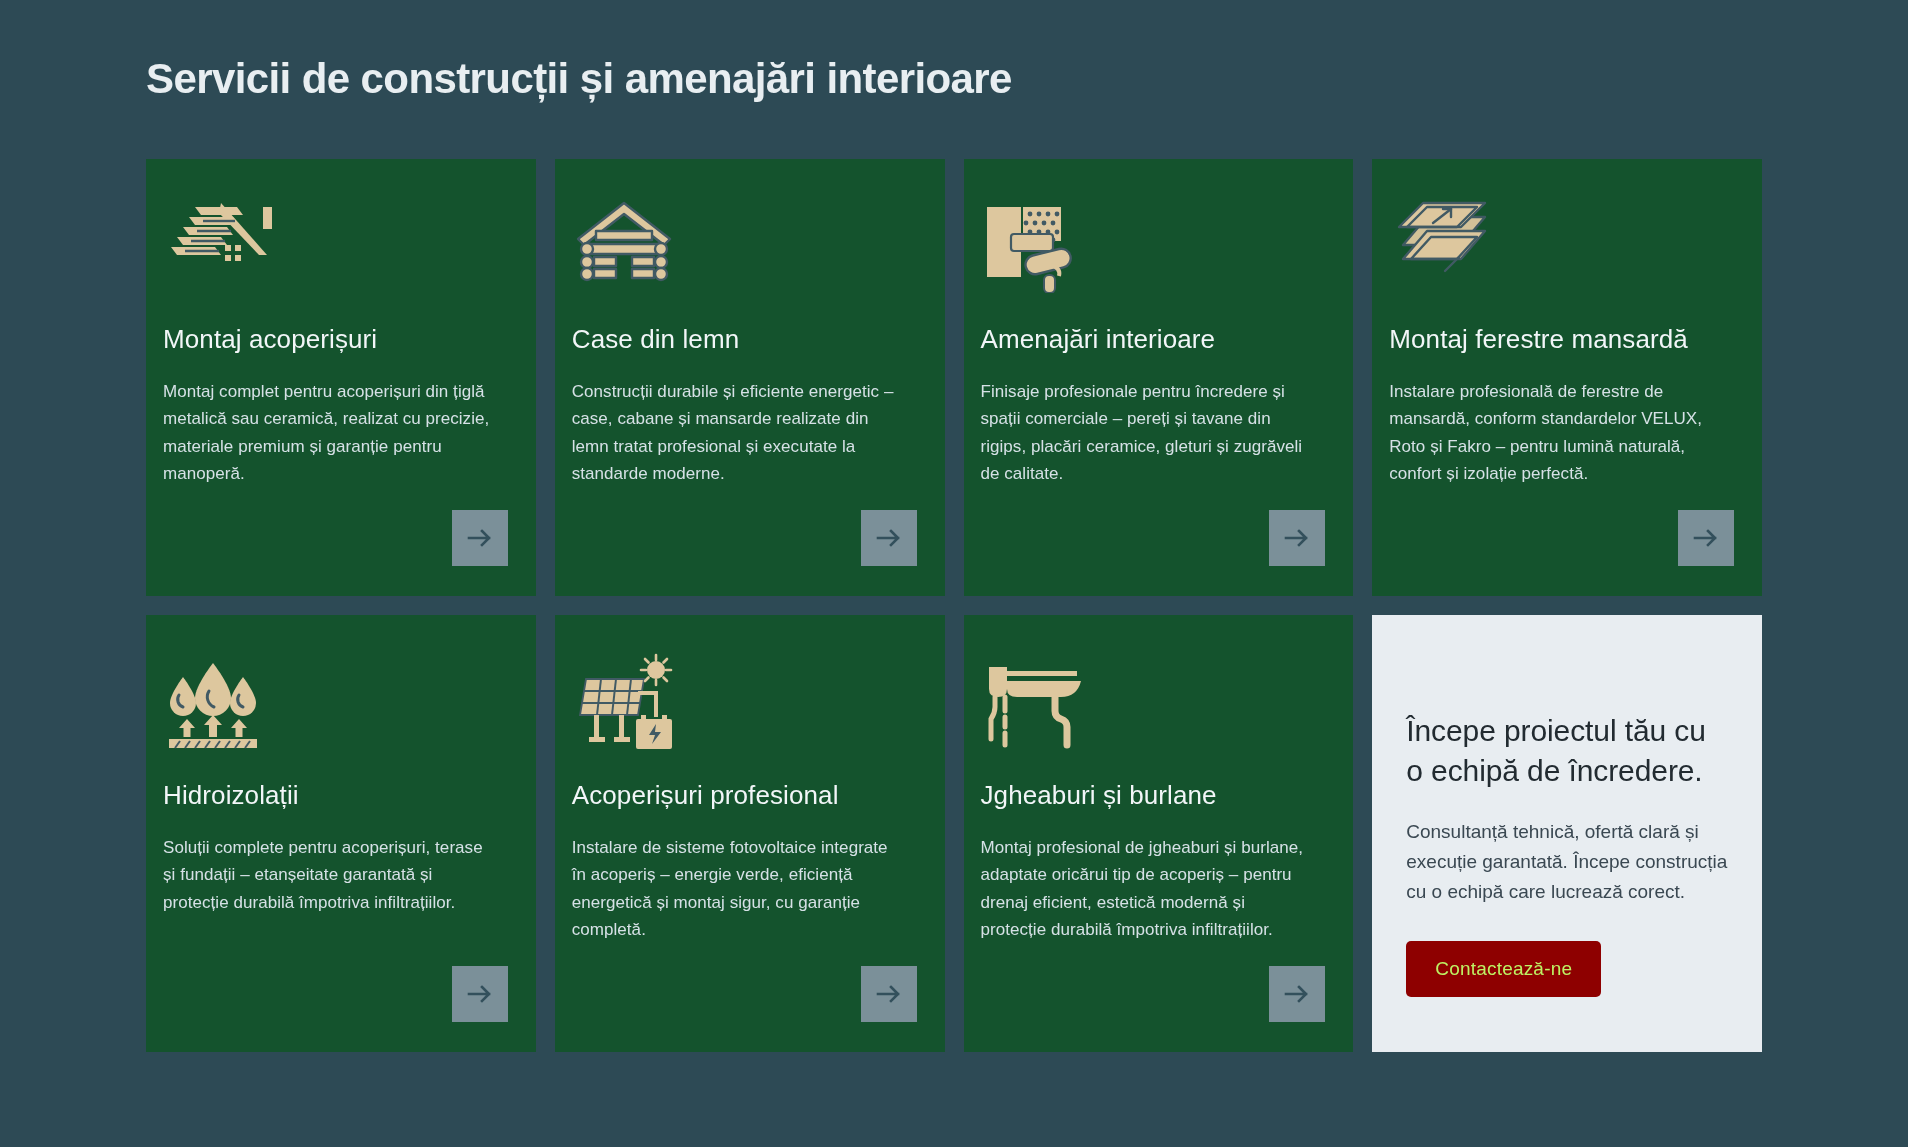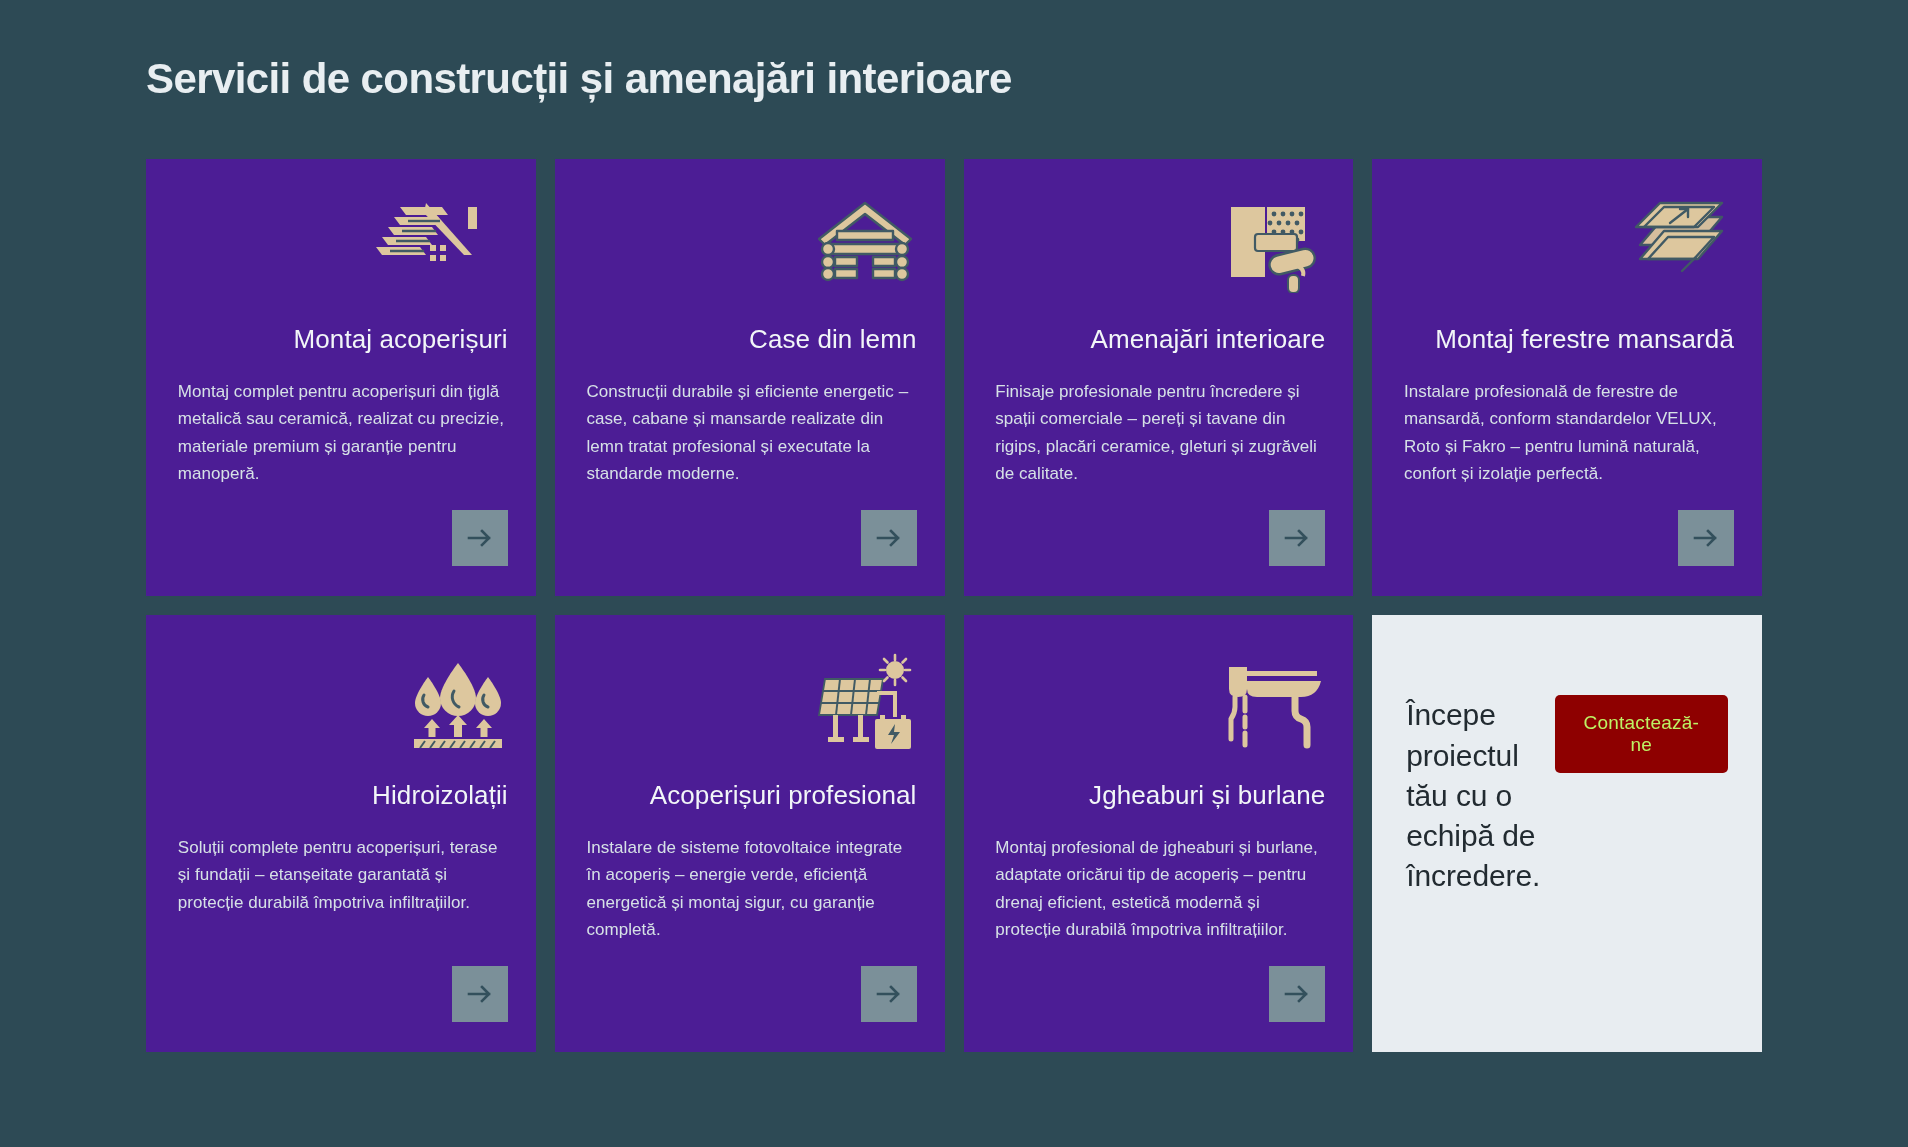--- a/index.html
+++ b/index.html
@@ -35,27 +35,26 @@
   }
 
   .grid {
     margin-top: 55px;
     display: grid;
     grid-template-columns: repeat(4, 1fr);
     gap: 19px 19px;
   }
 
   .card {
-    background: #4c1d95;
+    background: #14532d;
     padding: 38px 28px 30px 17px;
     position: relative;
     display: flex;
     flex-direction: column;
     min-height: 437px;
-    align-items: flex-end;
   }
 
   .card-icon {
     height: 104px;
     display: flex;
     align-items: flex-start;
     margin-bottom: 22px;
   }
 
   .card-icon svg { display: block; }
@@ -92,20 +91,21 @@
     padding: 0;
   }
 
   .card-arrow svg { display: block; }
 
   
   .cta-card {
     background: #e8edf1;
     padding: 80px 34px 40px 34px;
     display: flex;
+    flex-direction: column;
     justify-content: center;
     min-height: 437px;
   }
 
   .cta-title {
     font-size: 30px;
     font-weight: 400;
     color: #222b31;
     line-height: 1.34;
     letter-spacing: -0.1px;
@@ -379,17 +379,18 @@
       <div class="card-desc">Montaj profesional de jgheaburi și burlane, adaptate oricărui tip de acoperiș – pentru drenaj eficient, estetică modernă și protecție durabilă împotriva infiltrațiilor.</div>
       <button class="card-arrow">
         <svg width="26" height="20" viewBox="0 0 26 20">
           <path d="M2 10 H22 M15 3 L22 10 L15 17" stroke="#33505c" stroke-width="2.6" fill="none" stroke-linecap="square"></path>
         </svg>
       </button>
     </div>
 
     <div class="cta-card">
       <div class="cta-title">Începe proiectul tău cu o echipă de încredere.</div>
+      <div class="cta-desc">Consultanță tehnică, ofertă clară și execuție garantată. Începe construcția cu o echipă care lucrează corect.</div>
       <button class="cta-button">Contactează-ne</button>
     </div>
 
   </div>
 </div>
 
 </body></html>

